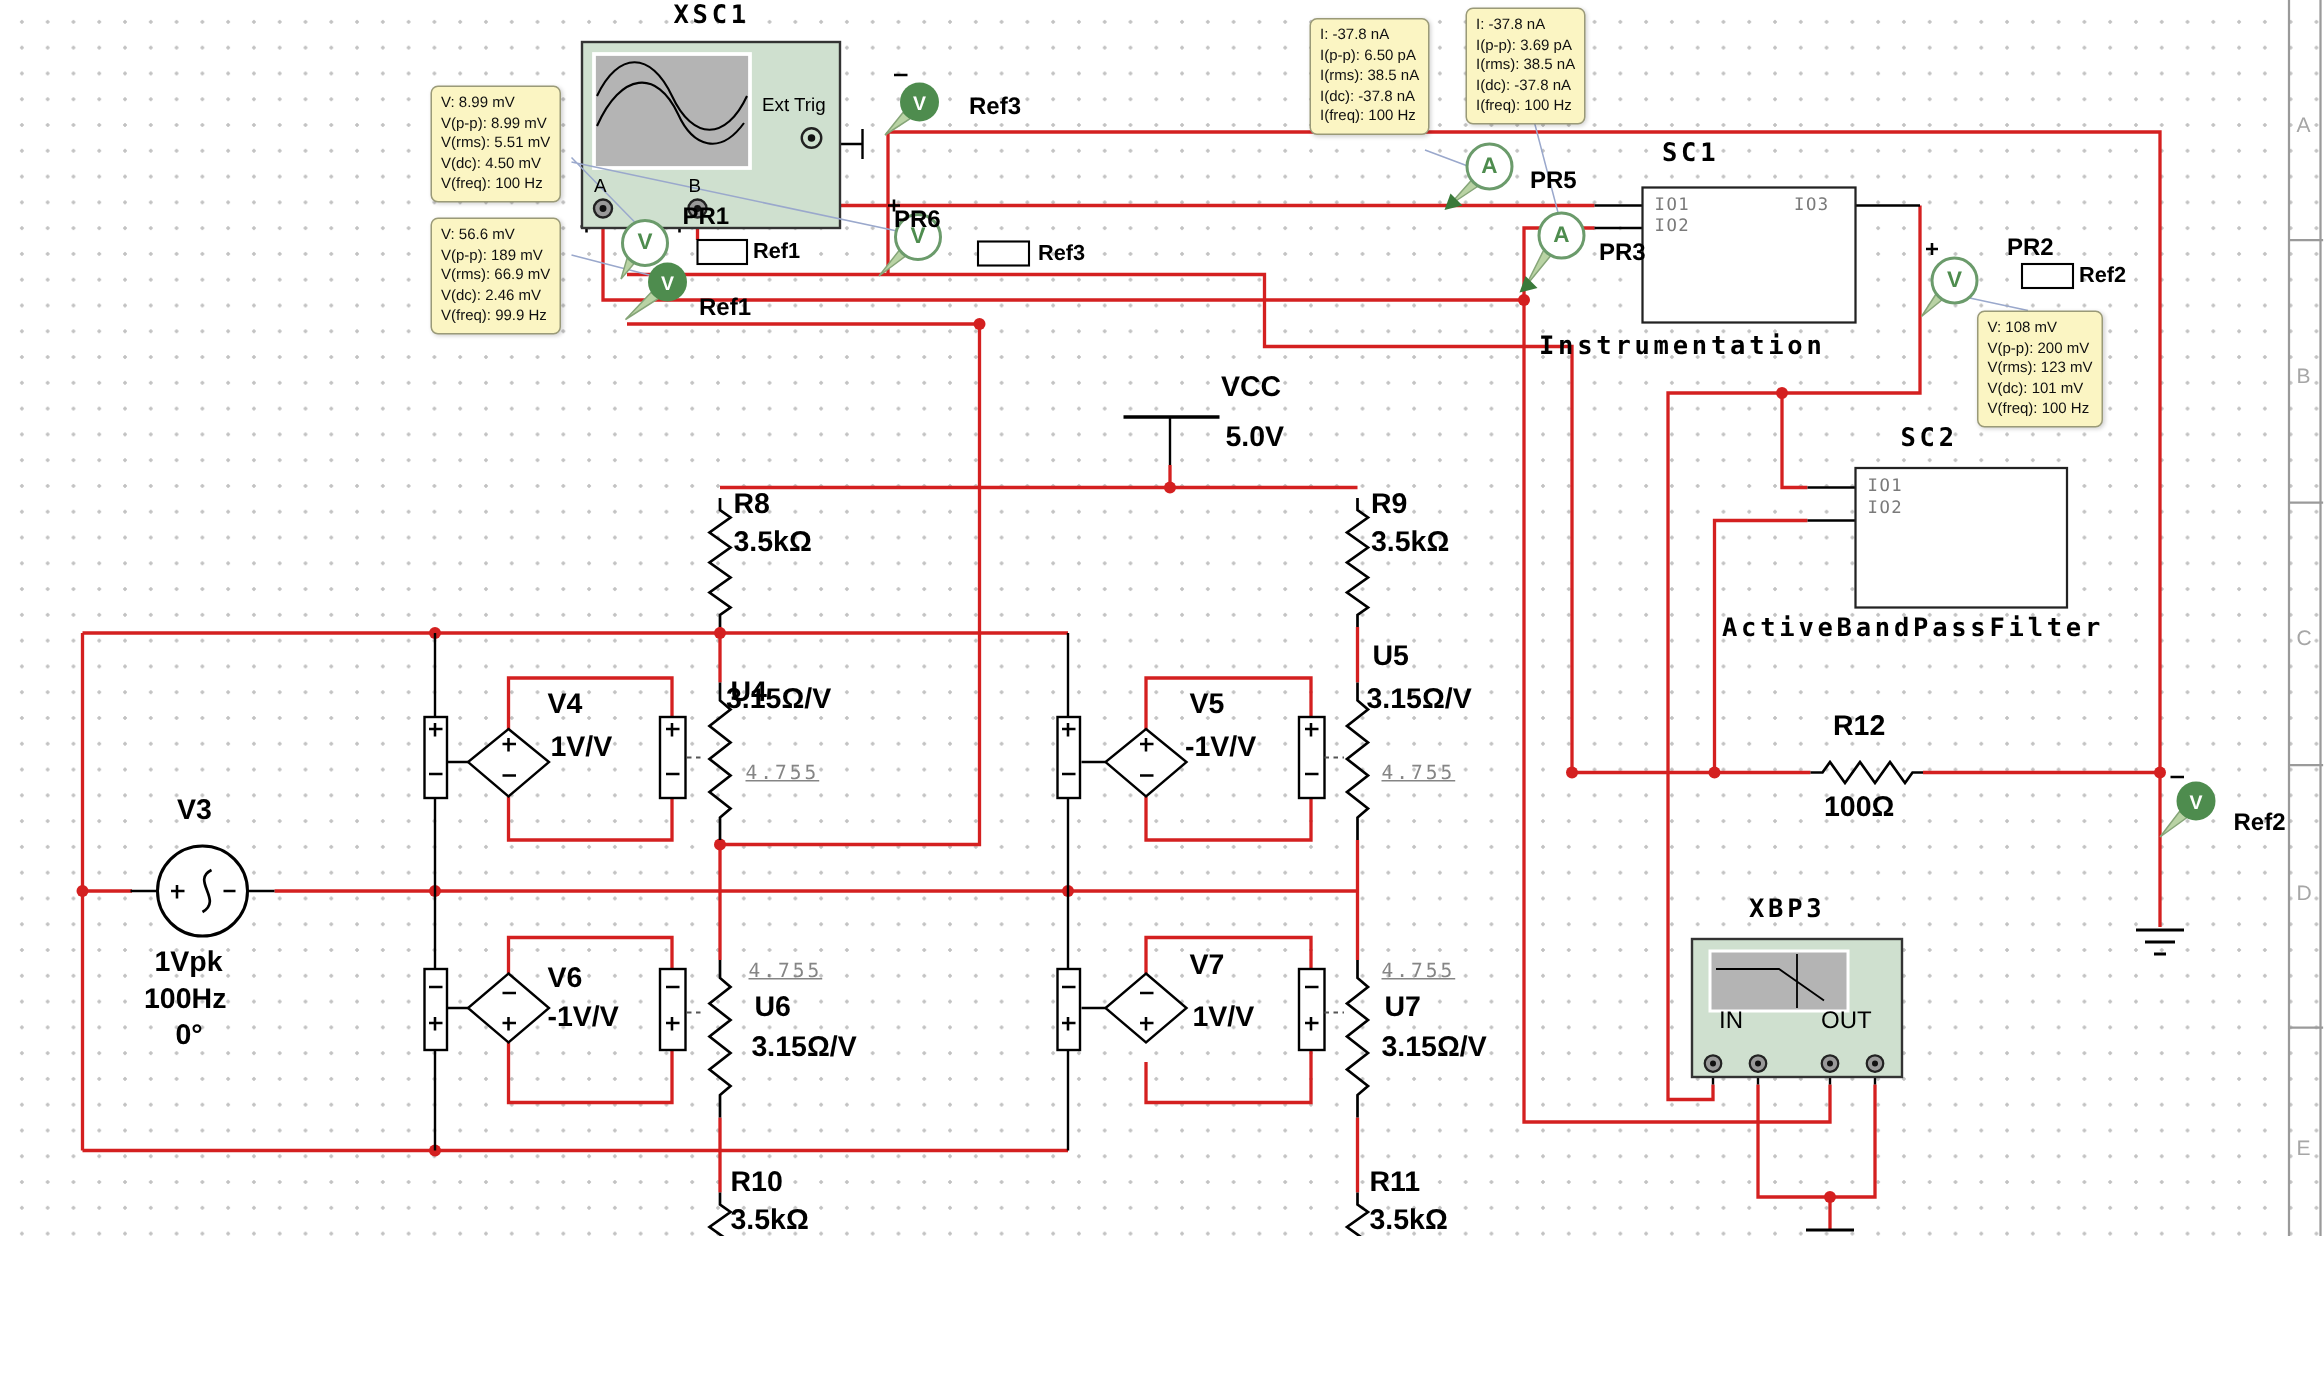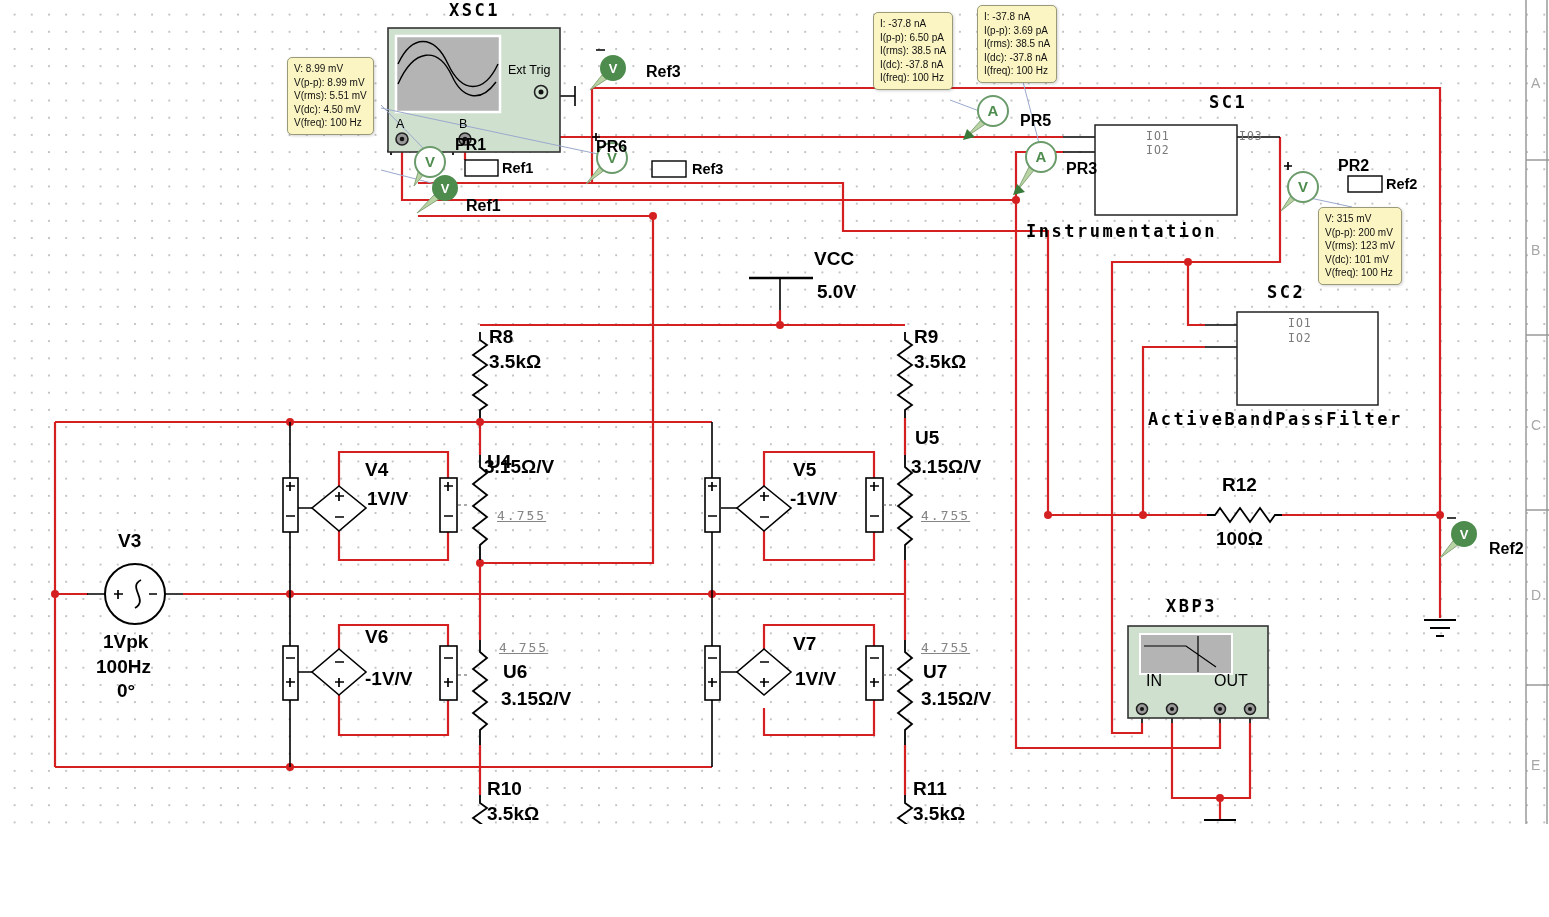--- a/index.html
+++ b/index.html
@@ -9,21 +9,21 @@
     background-size:17.2px 17.2px;background-position:6px 6px;
     font-family:"Liberation Sans",sans-serif;
   }
   svg.layer{position:absolute;left:0;top:0;}
   .lab{position:absolute;white-space:nowrap;color:#000;}
   .b19{font:700 19px "Liberation Sans",sans-serif;}
   .b16{font:700 16px "Liberation Sans",sans-serif;}
   .b14{font:700 14.5px "Liberation Sans",sans-serif;}
   .s12{font:400 12.5px "Liberation Sans",sans-serif;}
   .mono17{font:600 17px "DejaVu Sans Mono",monospace;letter-spacing:2.5px;}
-  .mono12{font:400 11.5px "DejaVu Sans Mono",monospace;color:#7a7a7a;letter-spacing:1px;margin-left:43px;}
+  .mono12{font:400 11.5px "DejaVu Sans Mono",monospace;color:#7a7a7a;letter-spacing:1px;}
   .meas{font:400 13px "DejaVu Sans Mono",monospace;color:#858585;letter-spacing:2px;text-decoration:underline;}
   .rowlet{font:400 14px "Liberation Sans",sans-serif;color:#a6a6a6;}
   .tip{position:absolute;background:#fbf5c3;border:1px solid #9a9a78;border-radius:5px;
        padding:4px 6px;font:400 10px "Liberation Sans",sans-serif;color:#101010;
        line-height:13.5px;box-shadow:1px 1px 3px rgba(0,0,0,.18);}
   .pl{position:absolute;width:30px;text-align:center;}
   .pl.filled{color:#fff;font:700 13px "Liberation Sans",sans-serif;}
   .pl.outline{color:#4e8c4e;font:700 15px "Liberation Sans",sans-serif;}
 </style>
 </head>
@@ -239,21 +239,21 @@
 
 <div class="pl outline" style="left:415px;top:153px">V</div>
 <div class="pl filled" style="left:430px;top:181px">V</div>
 <div class="pl filled" style="left:598px;top:61px">V</div>
 <div class="pl outline" style="left:597px;top:149px">V</div>
 <div class="pl outline" style="left:1288px;top:178px">V</div>
 <div class="pl outline" style="left:978px;top:102px">A</div>
 <div class="pl outline" style="left:1026px;top:148px">A</div>
 <div class="pl filled" style="left:1449px;top:527px">V</div>
 
-<div class="lab mono17" style="left:1209px;top:92px">SC1</div>
+<div class="lab mono17" style="left:1108px;top:92px">SC1</div>
 <div class="lab mono12" style="left:1103px;top:129px">IO1</div>
 <div class="lab mono12" style="left:1103px;top:143px">IO2</div>
 <div class="lab mono12" style="left:1196px;top:129px">IO3</div>
 <div class="lab mono17" style="left:1026px;top:221px">Instrumentation</div>
 <div class="lab mono17" style="left:1267px;top:282px">SC2</div>
 <div class="lab mono12" style="left:1245px;top:316px">IO1</div>
 <div class="lab mono12" style="left:1245px;top:331px">IO2</div>
 <div class="lab mono17" style="left:1148px;top:409px">ActiveBandPassFilter</div>
 
 <div class="lab mono17" style="left:1166px;top:596px">XBP3</div>
@@ -289,53 +289,60 @@
 <div class="lab b19" style="left:501px;top:688px">3.15Ω/V</div>
 <div class="lab meas" style="left:499px;top:640px">4.755</div>
 <div class="lab b19" style="left:923px;top:661px">U7</div>
 <div class="lab b19" style="left:921px;top:688px">3.15Ω/V</div>
 <div class="lab meas" style="left:921px;top:640px">4.755</div>
 
 <div class="lab b19" style="left:365px;top:459px">V4</div>
 <div class="lab b19" style="left:367px;top:488px">1V/V</div>
 <div class="lab b19" style="left:793px;top:459px">V5</div>
 <div class="lab b19" style="left:790px;top:488px">-1V/V</div>
-<div class="lab b19" style="left:365px;top:626px">V6</div>
+<div class="lab b19" style="left:365px;top:642px">V6</div>
 <div class="lab b19" style="left:365px;top:668px">-1V/V</div>
 <div class="lab b19" style="left:793px;top:633px">V7</div>
 <div class="lab b19" style="left:795px;top:668px">1V/V</div>
 
 <div class="lab rowlet" style="left:1531px;top:75px">A</div>
 <div class="lab rowlet" style="left:1531px;top:242px">B</div>
 <div class="lab rowlet" style="left:1531px;top:417px">C</div>
 <div class="lab rowlet" style="left:1531px;top:587px">D</div>
 <div class="lab rowlet" style="left:1531px;top:757px">E</div>
 
 <div class="tip" style="left:287px;top:57px">
   <div>V: 8.99 mV</div>
   <div>V(p-p): 8.99 mV</div>
   <div>V(rms): 5.51 mV</div>
   <div>V(dc): 4.50 mV</div>
   <div>V(freq): 100 Hz</div>
 </div>
+<div class="tip" style="left:287px;top:145px">
+  <div>V: 56.6 mV</div>
+  <div>V(p-p): 189 mV</div>
+  <div>V(rms): 66.9 mV</div>
+  <div>V(dc): 2.46 mV</div>
+  <div>V(freq): 99.9 Hz</div>
+</div>
 <div class="tip" style="left:873px;top:12px">
   <div>I: -37.8 nA</div>
   <div>I(p-p): 6.50 pA</div>
   <div>I(rms): 38.5 nA</div>
   <div>I(dc): -37.8 nA</div>
   <div>I(freq): 100 Hz</div>
 </div>
 <div class="tip" style="left:977px;top:5px">
   <div>I: -37.8 nA</div>
   <div>I(p-p): 3.69 pA</div>
   <div>I(rms): 38.5 nA</div>
   <div>I(dc): -37.8 nA</div>
   <div>I(freq): 100 Hz</div>
 </div>
 <div class="tip" style="left:1318px;top:207px">
-  <div>V: 315 mV</div>
+  <div>V: 108 mV</div>
   <div>V(p-p): 200 mV</div>
   <div>V(rms): 123 mV</div>
   <div>V(dc): 101 mV</div>
   <div>V(freq): 100 Hz</div>
 </div>
 
 </div>
 
 </body></html>

